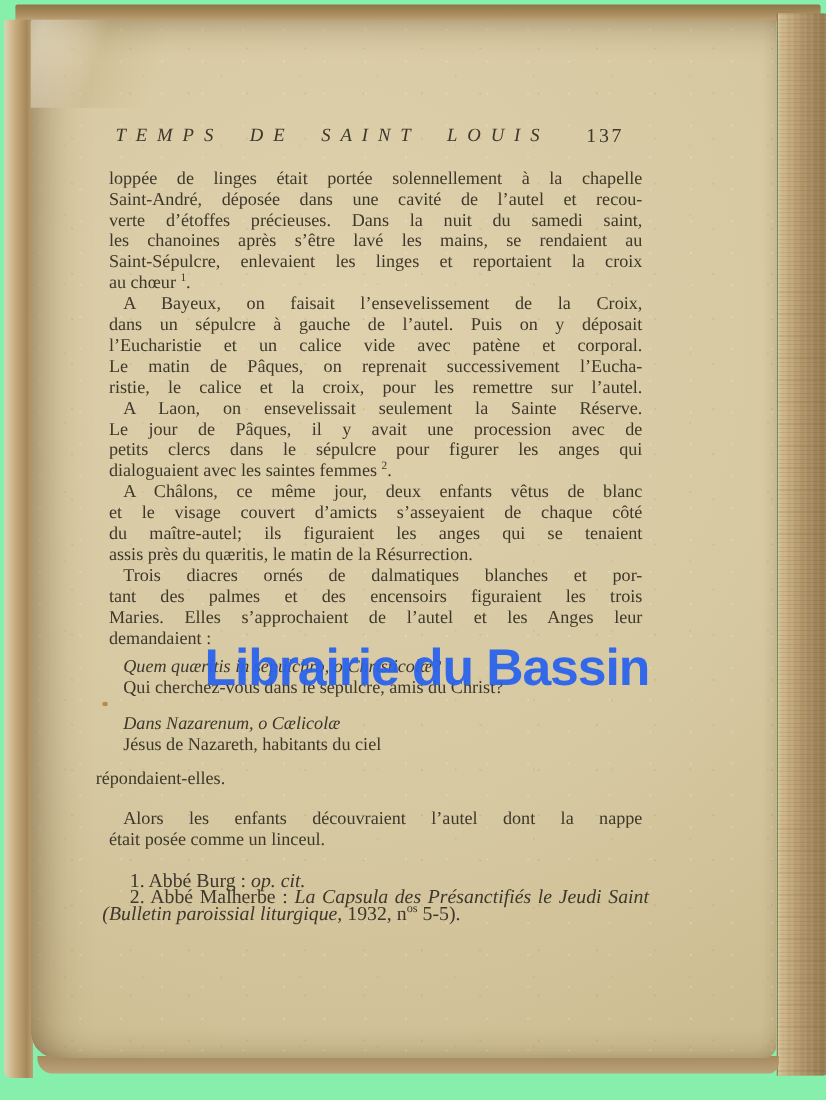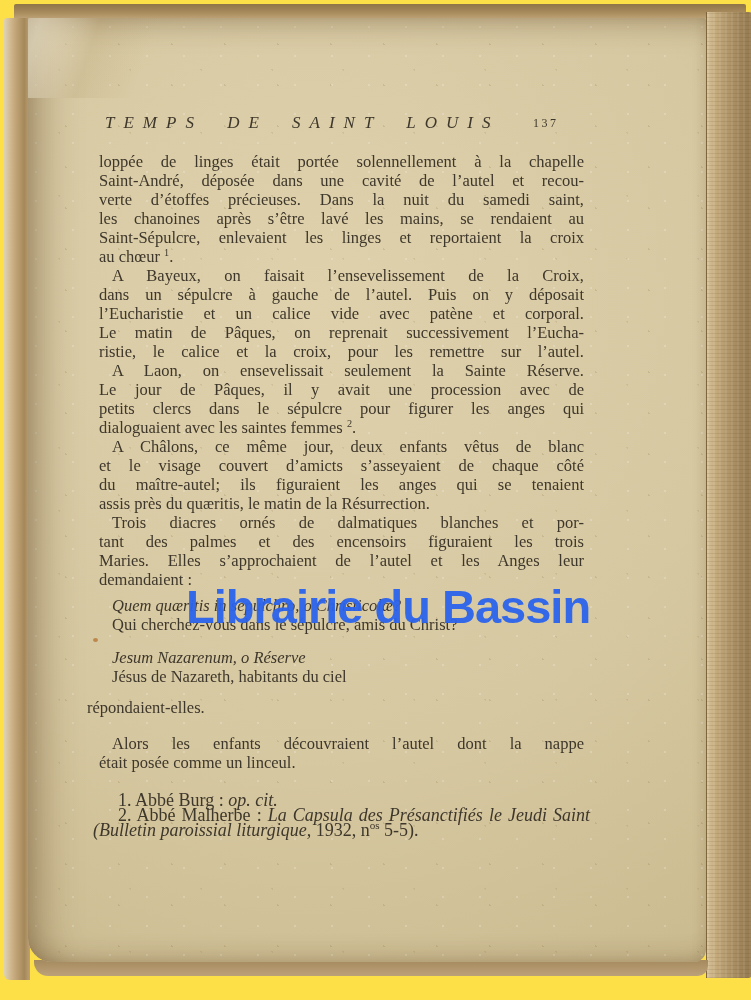--- a/index.html
+++ b/index.html
@@ -1,18 +1,18 @@
 <!DOCTYPE html>
 <html><head>
 <meta charset="utf-8">
 <style>
   html,body{margin:0;padding:0;}
   .scene{
     position:relative;width:751px;height:1000px;overflow:hidden;
-    background:#fde047;
+    background:#86efac;
     font-family:"Liberation Serif",serif;
   }
   
   .top-edge{
     position:absolute;left:14px;top:4px;width:732px;height:16px;
     background:linear-gradient(180deg,#8f7448 0%,#a98c5e 55%,#c2a87c 100%);
     border-radius:2px;
   }
   .spine-edge{
     position:absolute;left:4px;top:18px;width:26px;height:962px;
@@ -60,21 +60,21 @@
   }
   
   .page-header{
     position:absolute;left:77px;top:95px;width:500px;height:22px;
     font-size:17px;line-height:20px;white-space:nowrap;
   }
   .running-title{
     font-style:italic;letter-spacing:9px;word-spacing:11px;
   }
   .page-number{
-    position:absolute;left:428px;top:0;font-style:normal;letter-spacing:2.5px;font-size:12px;
+    position:absolute;left:428px;top:0;font-style:normal;letter-spacing:2.5px;font-size:18px;
   }
   
   .body-text{position:absolute;left:71px;top:134px;width:485px;}
   .footnotes{position:absolute;left:77px;top:775px;width:485px;}
   .para{margin:0;}
   .bline{
     height:19px;line-height:19px;font-size:16.5px;white-space:normal;
   }
   .fline{
     height:15.2px;line-height:15.2px;font-size:18px;
@@ -138,21 +138,21 @@
           <div class="bline j" style="text-indent: 13px;"><span>Trois diacres ornés de dalmatiques blanches et por-</span></div>
           <div class="bline j"><span>tant des palmes et des encensoirs figuraient les trois</span></div>
           <div class="bline j"><span>Maries. Elles s’approchaient de l’autel et les Anges leur</span></div>
           <div class="bline l"><span>demandaient :</span></div>
         </div>
         <div class="para" style="margin-top: 7px;">
           <div class="bline l" style="text-indent: 13px;"><span class="it">Quem quæritis in sepulchro, o Christicolæ?</span></div>
           <div class="bline l" style="text-indent: 13px;"><span>Qui cherchez-vous dans le sépulcre, amis du Christ?</span></div>
         </div>
         <div class="para" style="margin-top: 14px;">
-          <div class="bline l" style="text-indent: 13px;"><span class="it">Jesum Nazarenum, o Réserve</span></div>
+          <div class="bline l" style="text-indent: 13px;"><span class="it">Dans Nazarenum, o Cælicolæ</span></div>
           <div class="bline l" style="text-indent: 13px;"><span>Jésus de Nazareth, habitants du ciel</span></div>
         </div>
         <div class="para" style="margin-top: 12px;">
           <div class="bline l" style="margin-left: -12px;"><span>répondaient-elles.</span></div>
         </div>
         <div class="para" style="margin-top: 17px;">
           <div class="bline j" style="text-indent: 13px;"><span>Alors les enfants découvraient l’autel dont la nappe</span></div>
           <div class="bline l"><span>était posée comme un linceul.</span></div>
         </div>
       </div>

